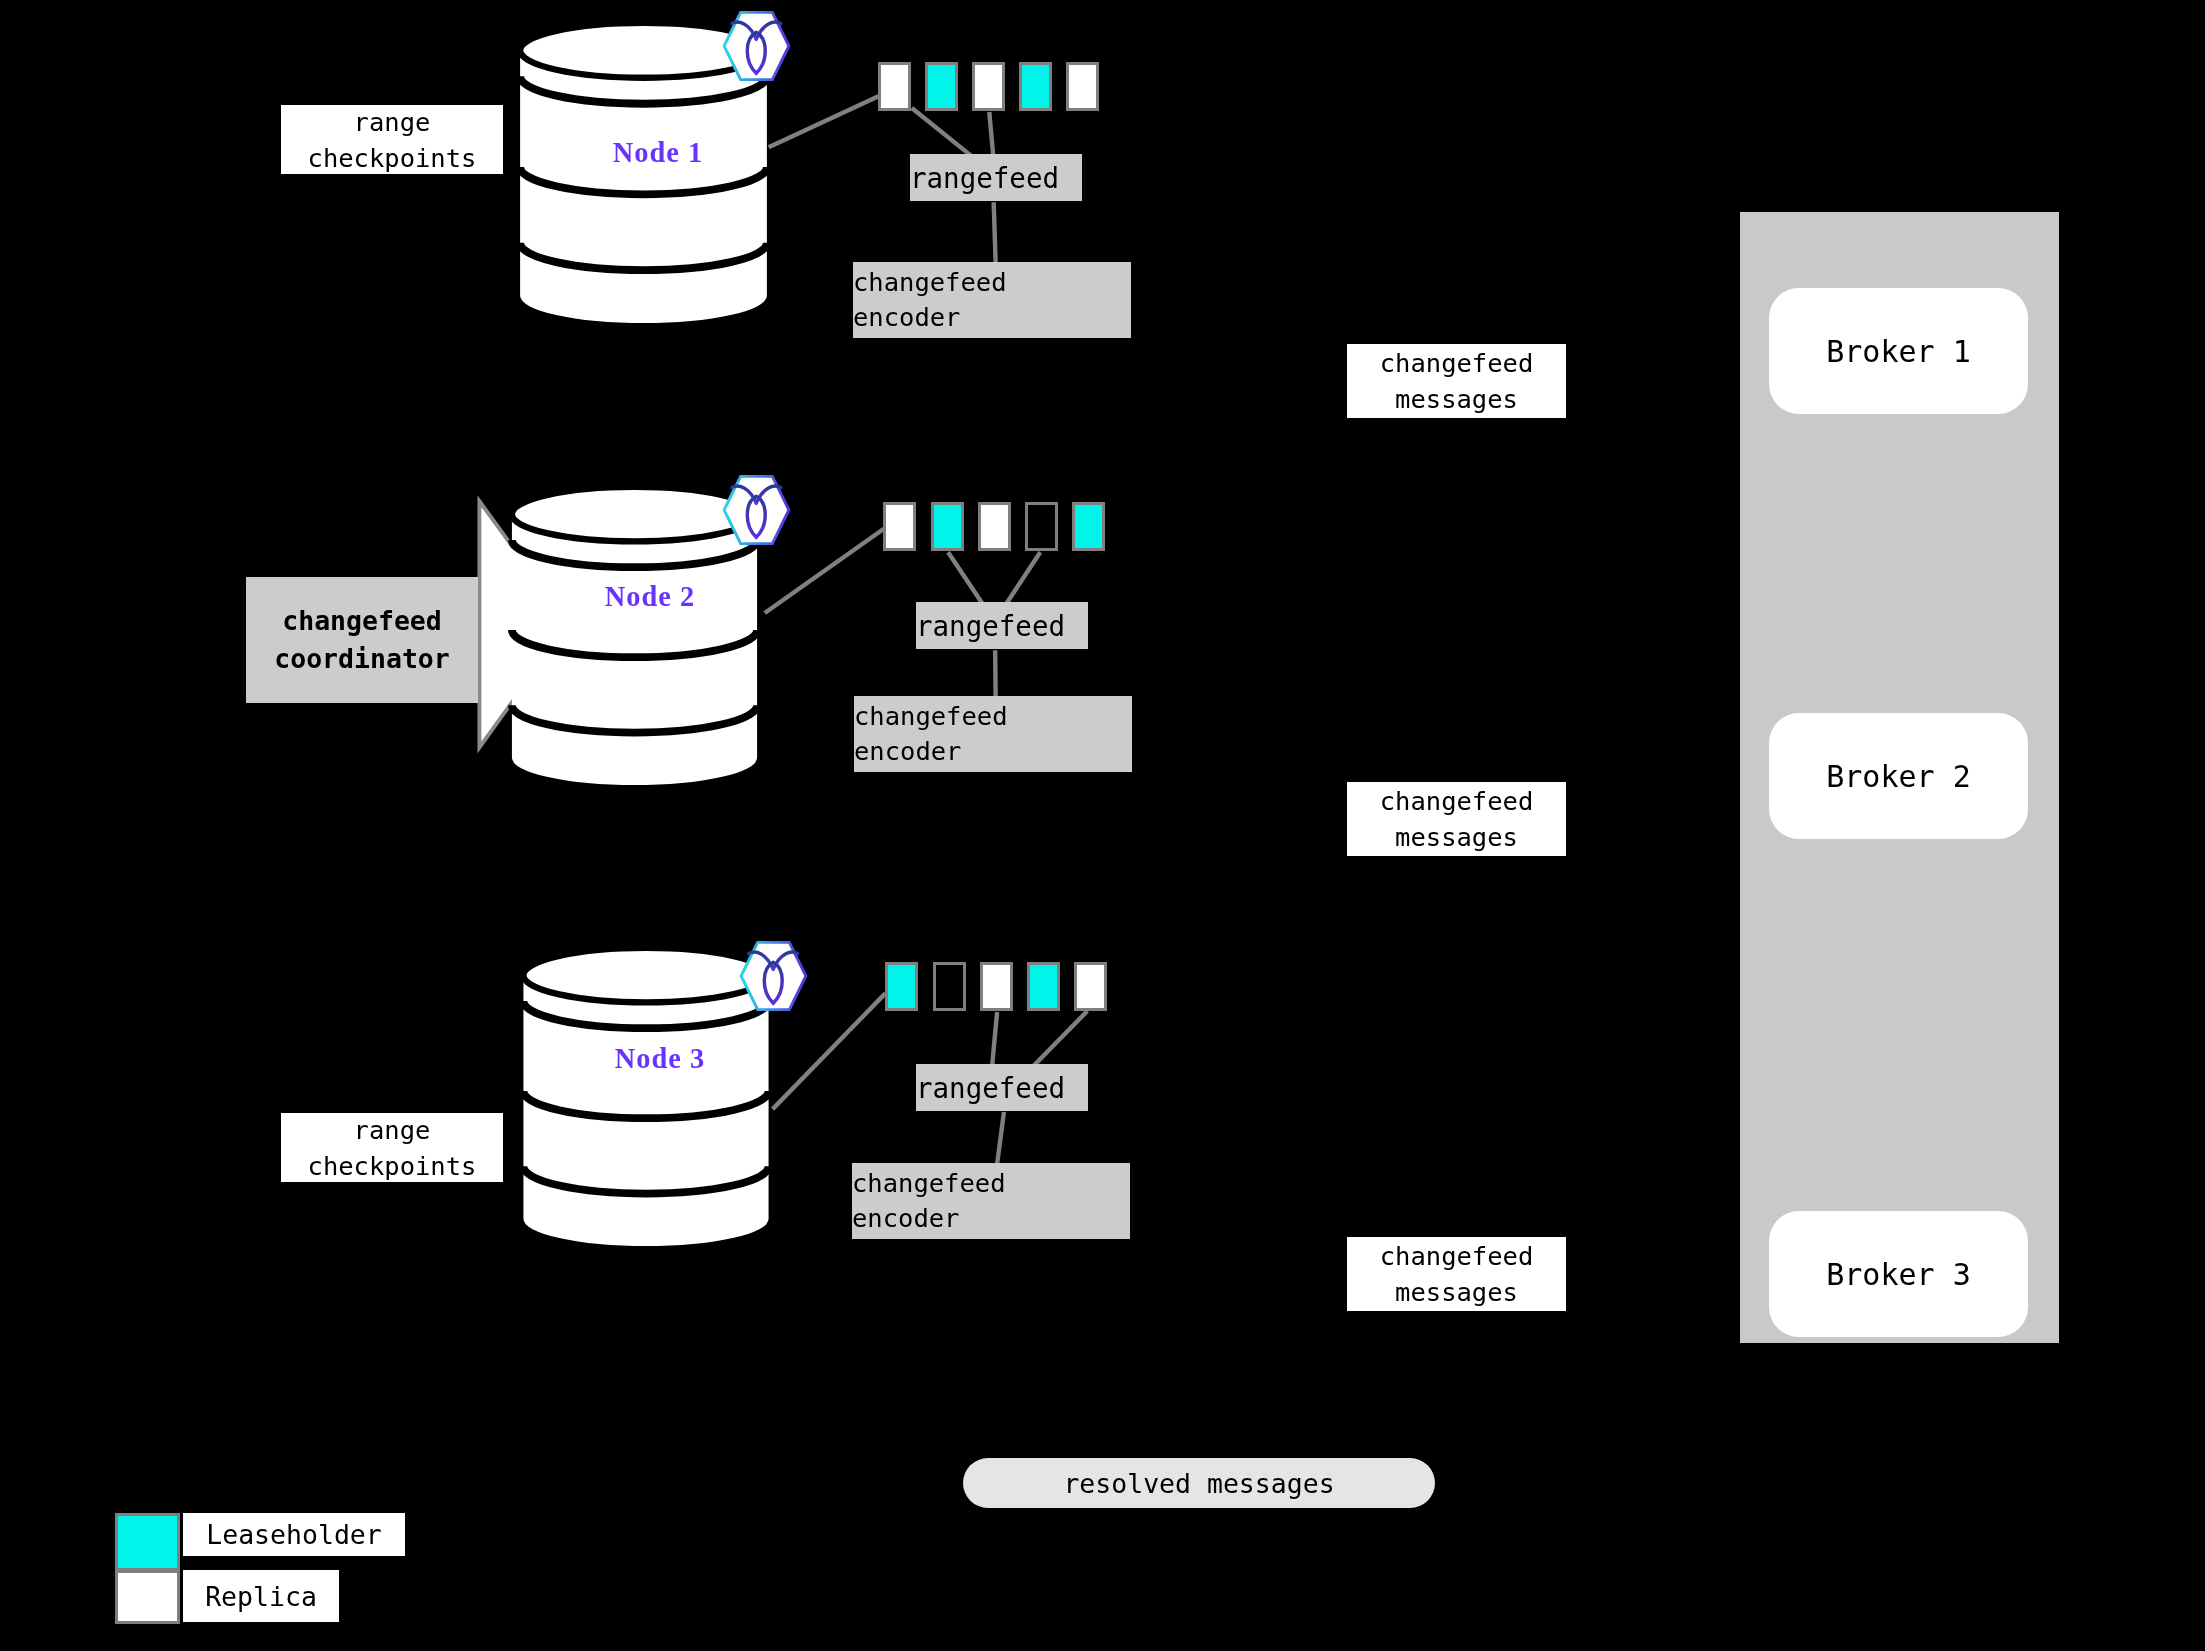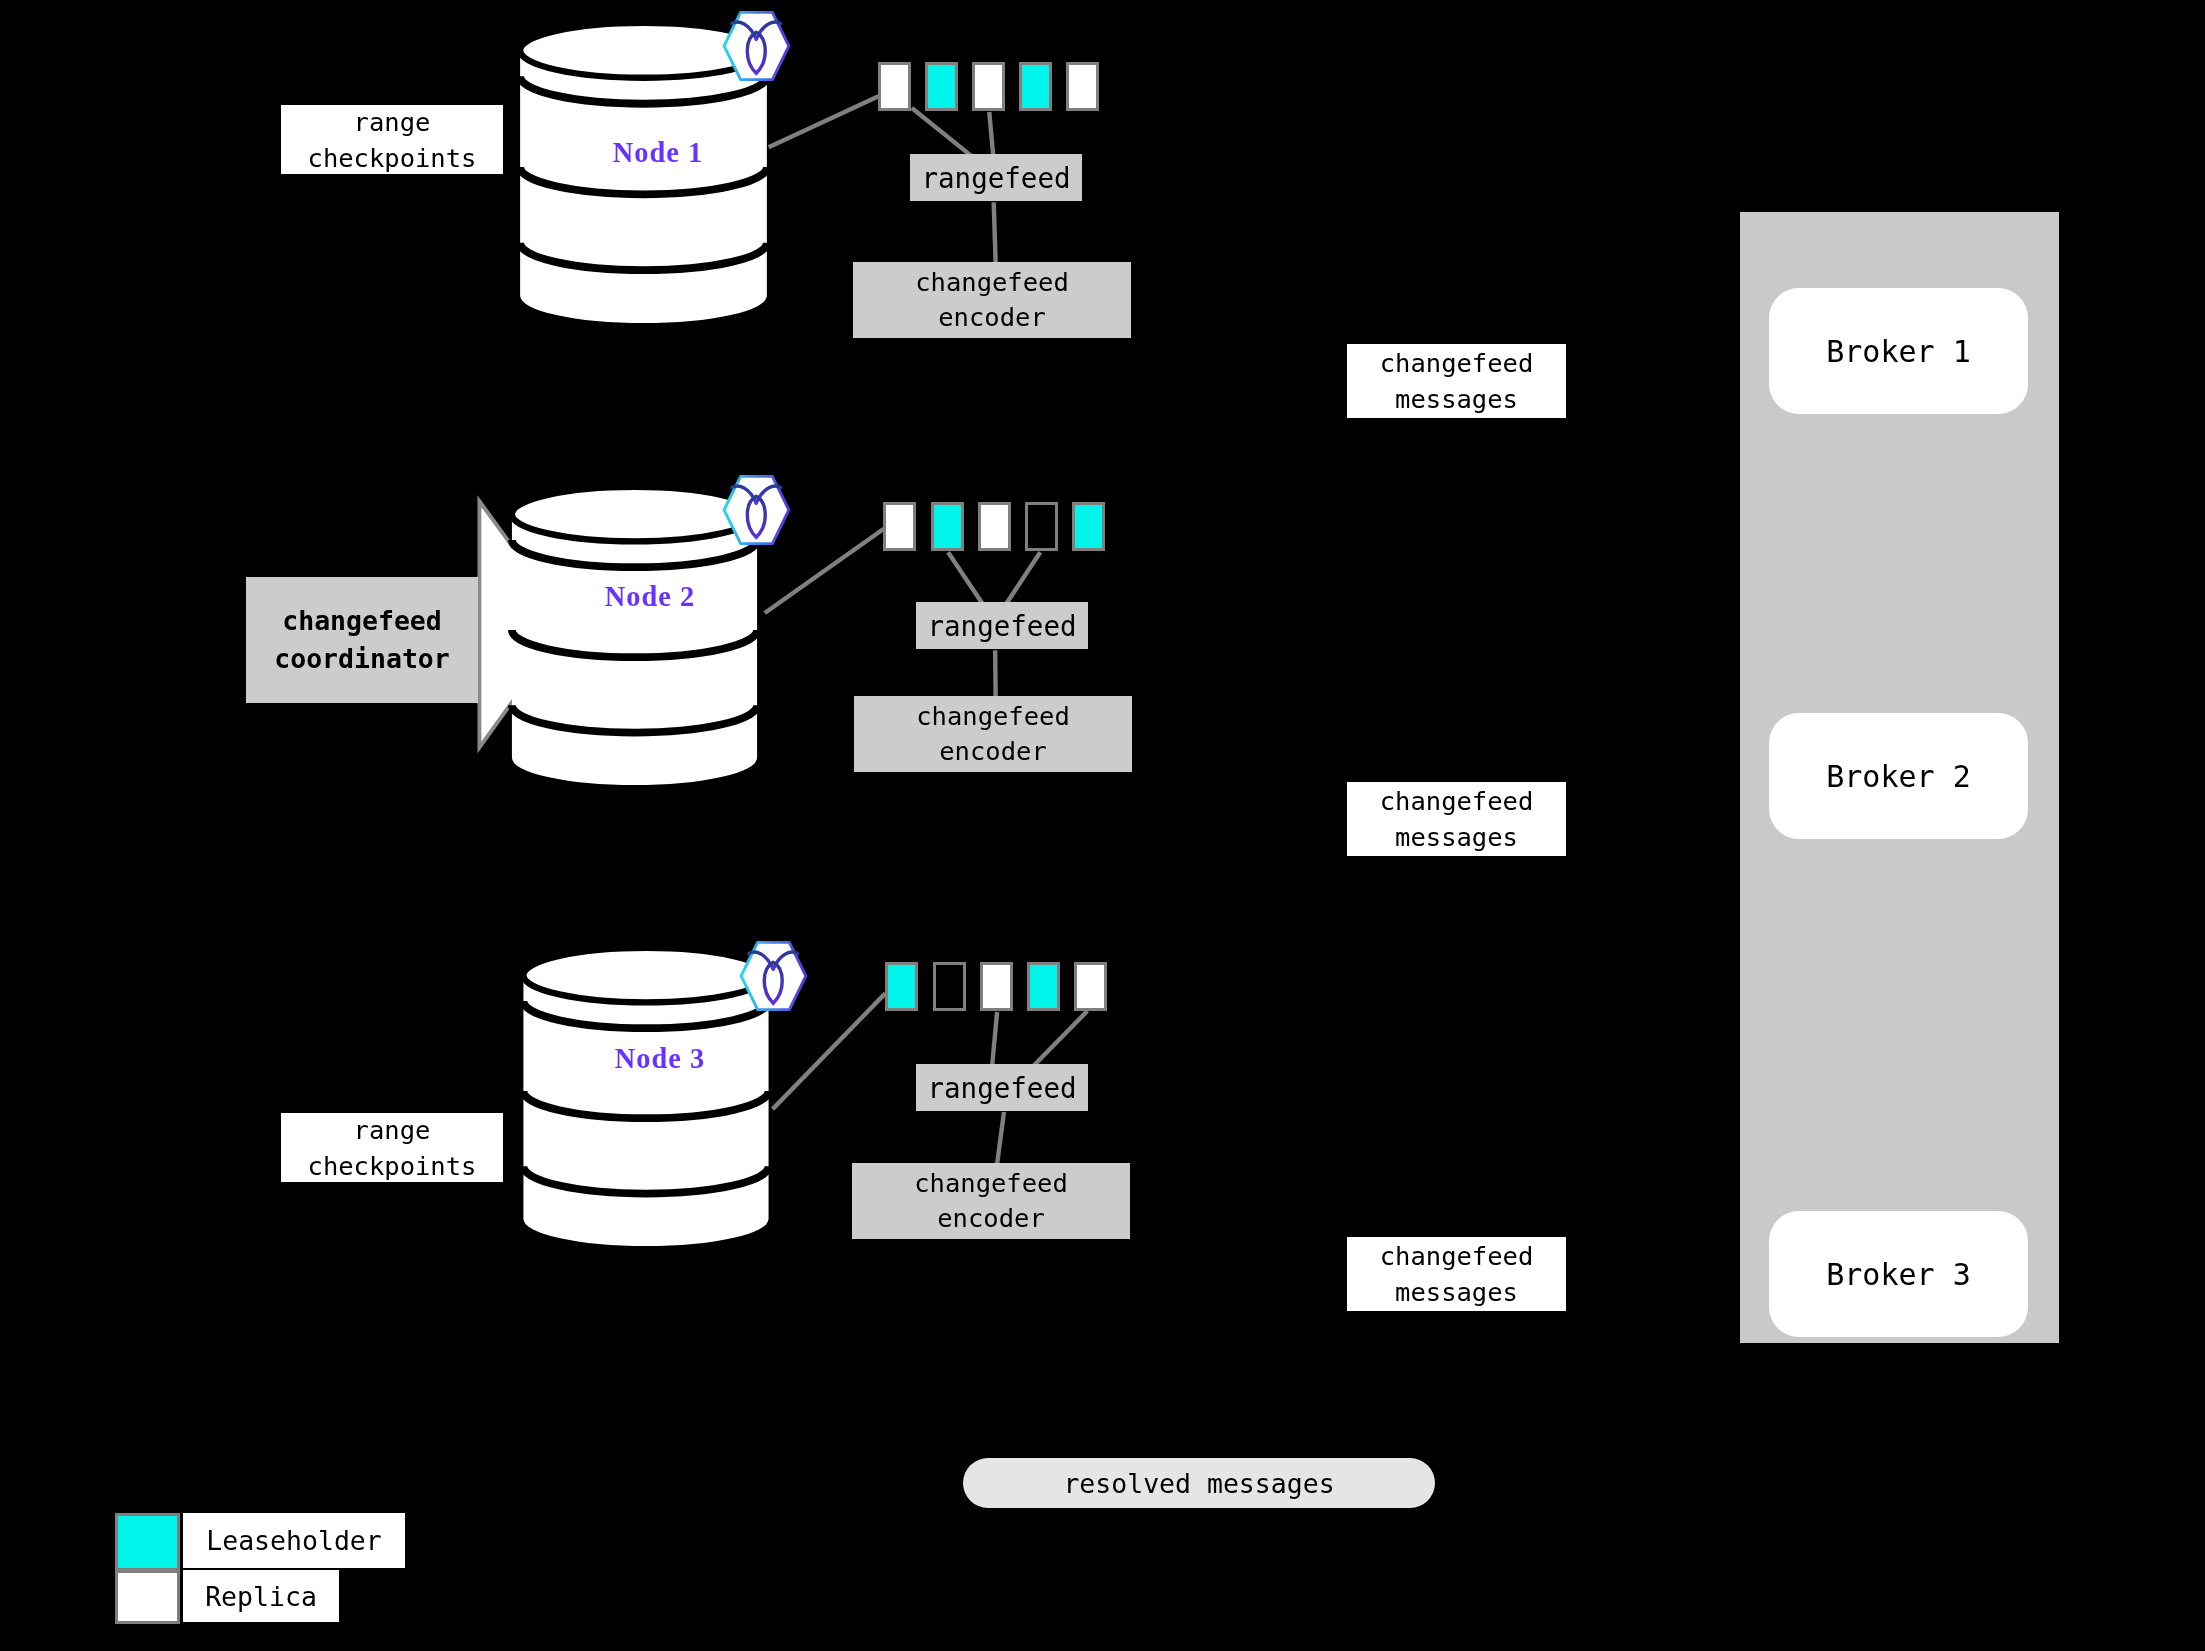--- a/index.html
+++ b/index.html
@@ -14,21 +14,21 @@
   .connector{stroke:var(--line-gray);stroke-width:9;fill:none;}
 
   .cylinder{z-index:2;}
   .node-label{z-index:3;width:206px;text-align:center;font-size:28.4px;font-weight:bold;
               color:var(--purple);letter-spacing:1px;font-family:Liberation Serif, serif;}
   .hexagon{z-index:4;}
 
   .range-square{z-index:3;width:33px;height:49px;border:3.4px solid var(--sq-border);box-sizing:border-box;}
 
   .gray-box{background:var(--box-gray);color:#000;display:flex;flex-direction:column;
-            align-items:center;justify-content:center;z-index:3;}
+            align-items:flex-start;justify-content:center;z-index:3;}
   .rangefeed-box{width:172px;height:47px;font-size:27.5px;}
   .encoder-box{width:278px;height:76px;font-size:25.5px;line-height:35px;}
 
   .white-label{background:#fff;color:#000;display:flex;flex-direction:column;align-items:center;
                justify-content:center;z-index:3;font-size:25.5px;line-height:36px;}
   .coordinator-box{background:var(--box-gray);color:#000;width:232px;height:126px;display:flex;
                    flex-direction:column;align-items:center;justify-content:center;font-size:26.5px;
                    font-weight:bold;line-height:38px;z-index:3;}
 
   .kafka-box{background:#fff;width:261px;height:170px;display:flex;align-items:center;
@@ -203,17 +203,17 @@
 
   <div class="abs broker-container" style="left:1740px;top:212px"></div>
   <div class="abs broker" style="left:1769px;top:288px">Broker 1</div>
   <div class="abs broker" style="left:1769px;top:713px">Broker 2</div>
   <div class="abs broker" style="left:1769px;top:1211px">Broker 3</div>
 
   <div class="abs resolved-pill" style="left:963px;top:1458px">resolved messages</div>
 
   <div class="abs legend-swatch" style="left: 115px; top: 1513px; height: 58px; background: rgb(0, 244, 234);"></div>
   <div class="abs legend-swatch" style="left: 115px; top: 1570px; height: 54px; background: rgb(255, 255, 255);"></div>
-  <div class="abs legend-label" style="left:183px;top:1513px;width:222px;height:55px">Leaseholder</div>
+  <div class="abs legend-label" style="left:183px;top:1513px;width:222px;height:43px">Leaseholder</div>
   <div class="abs legend-label" style="left:183px;top:1570px;width:156px;height:52px">Replica</div>
 
 </div>
 
 
 </body></html>

